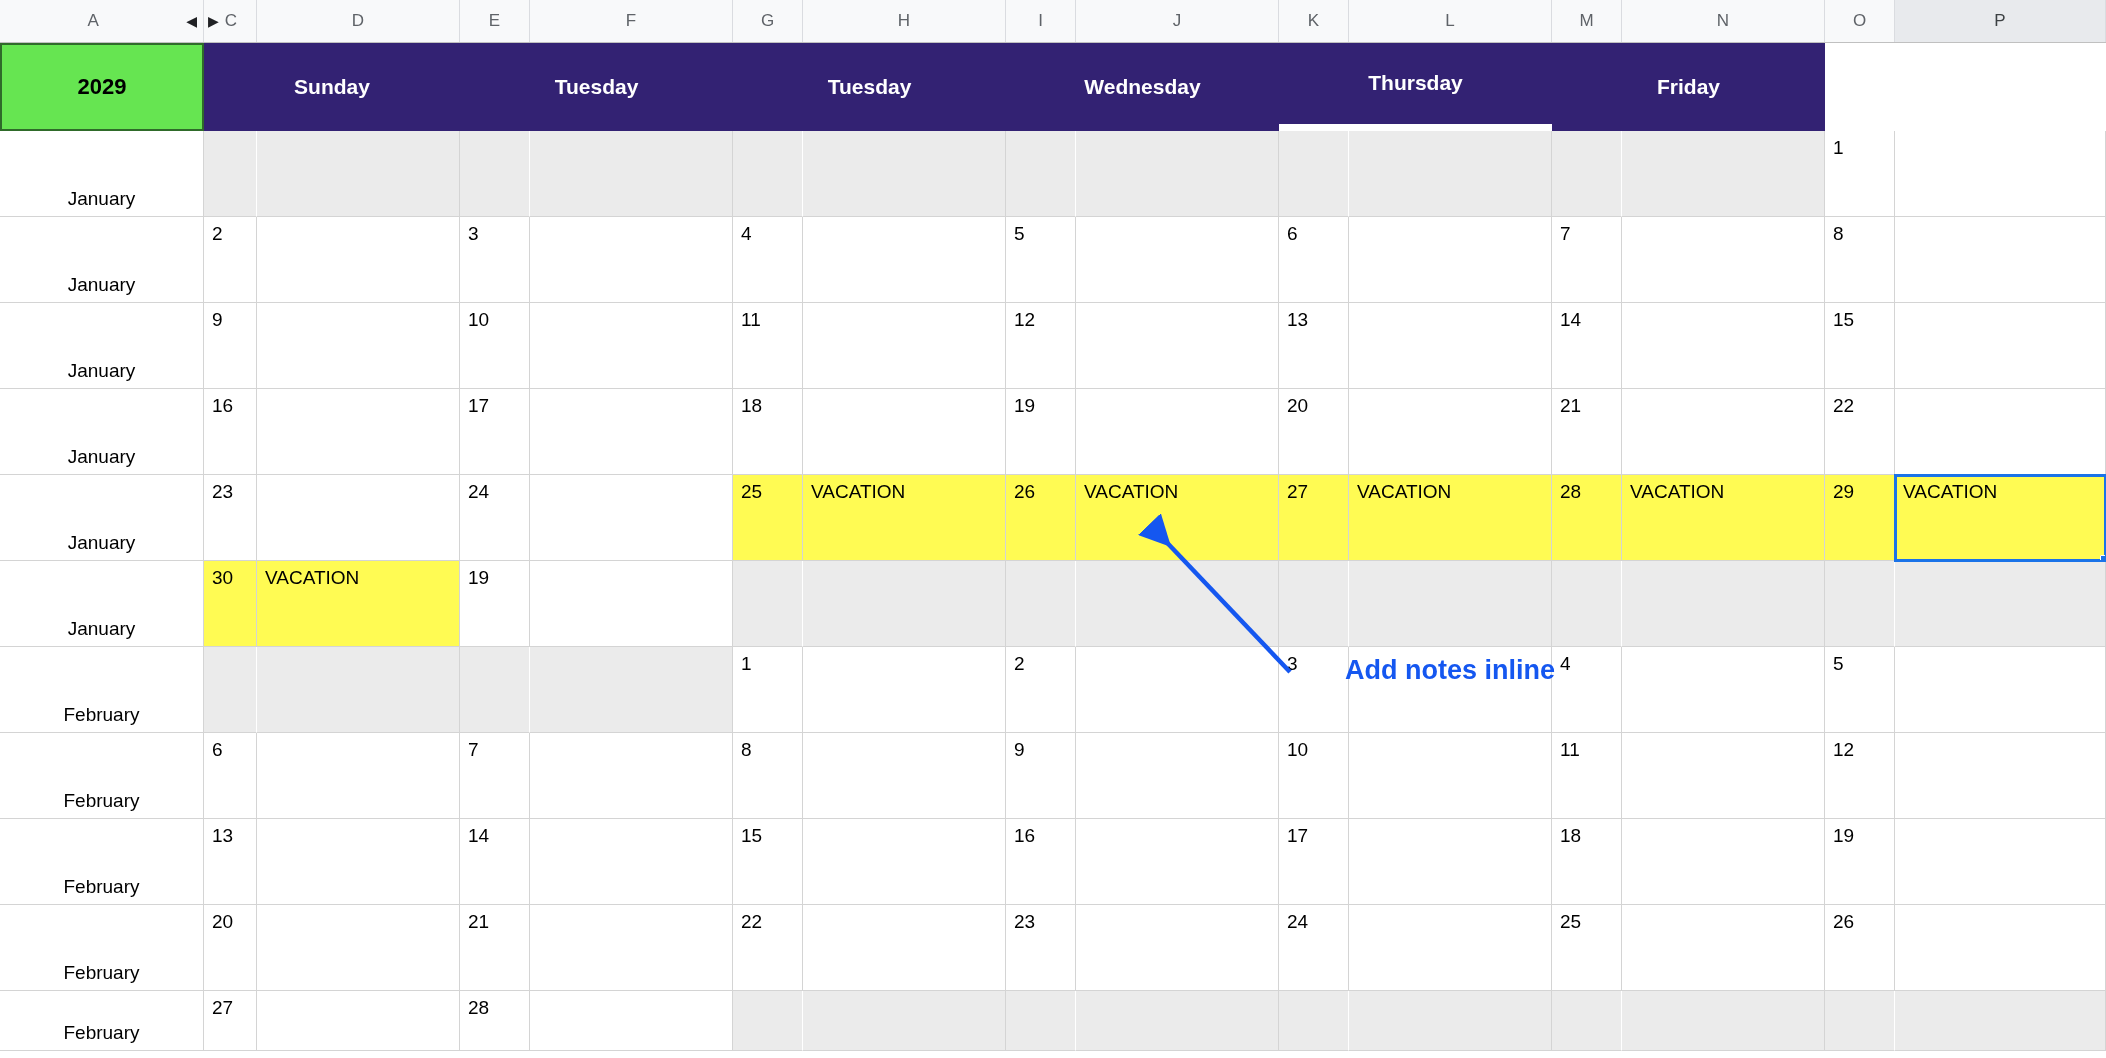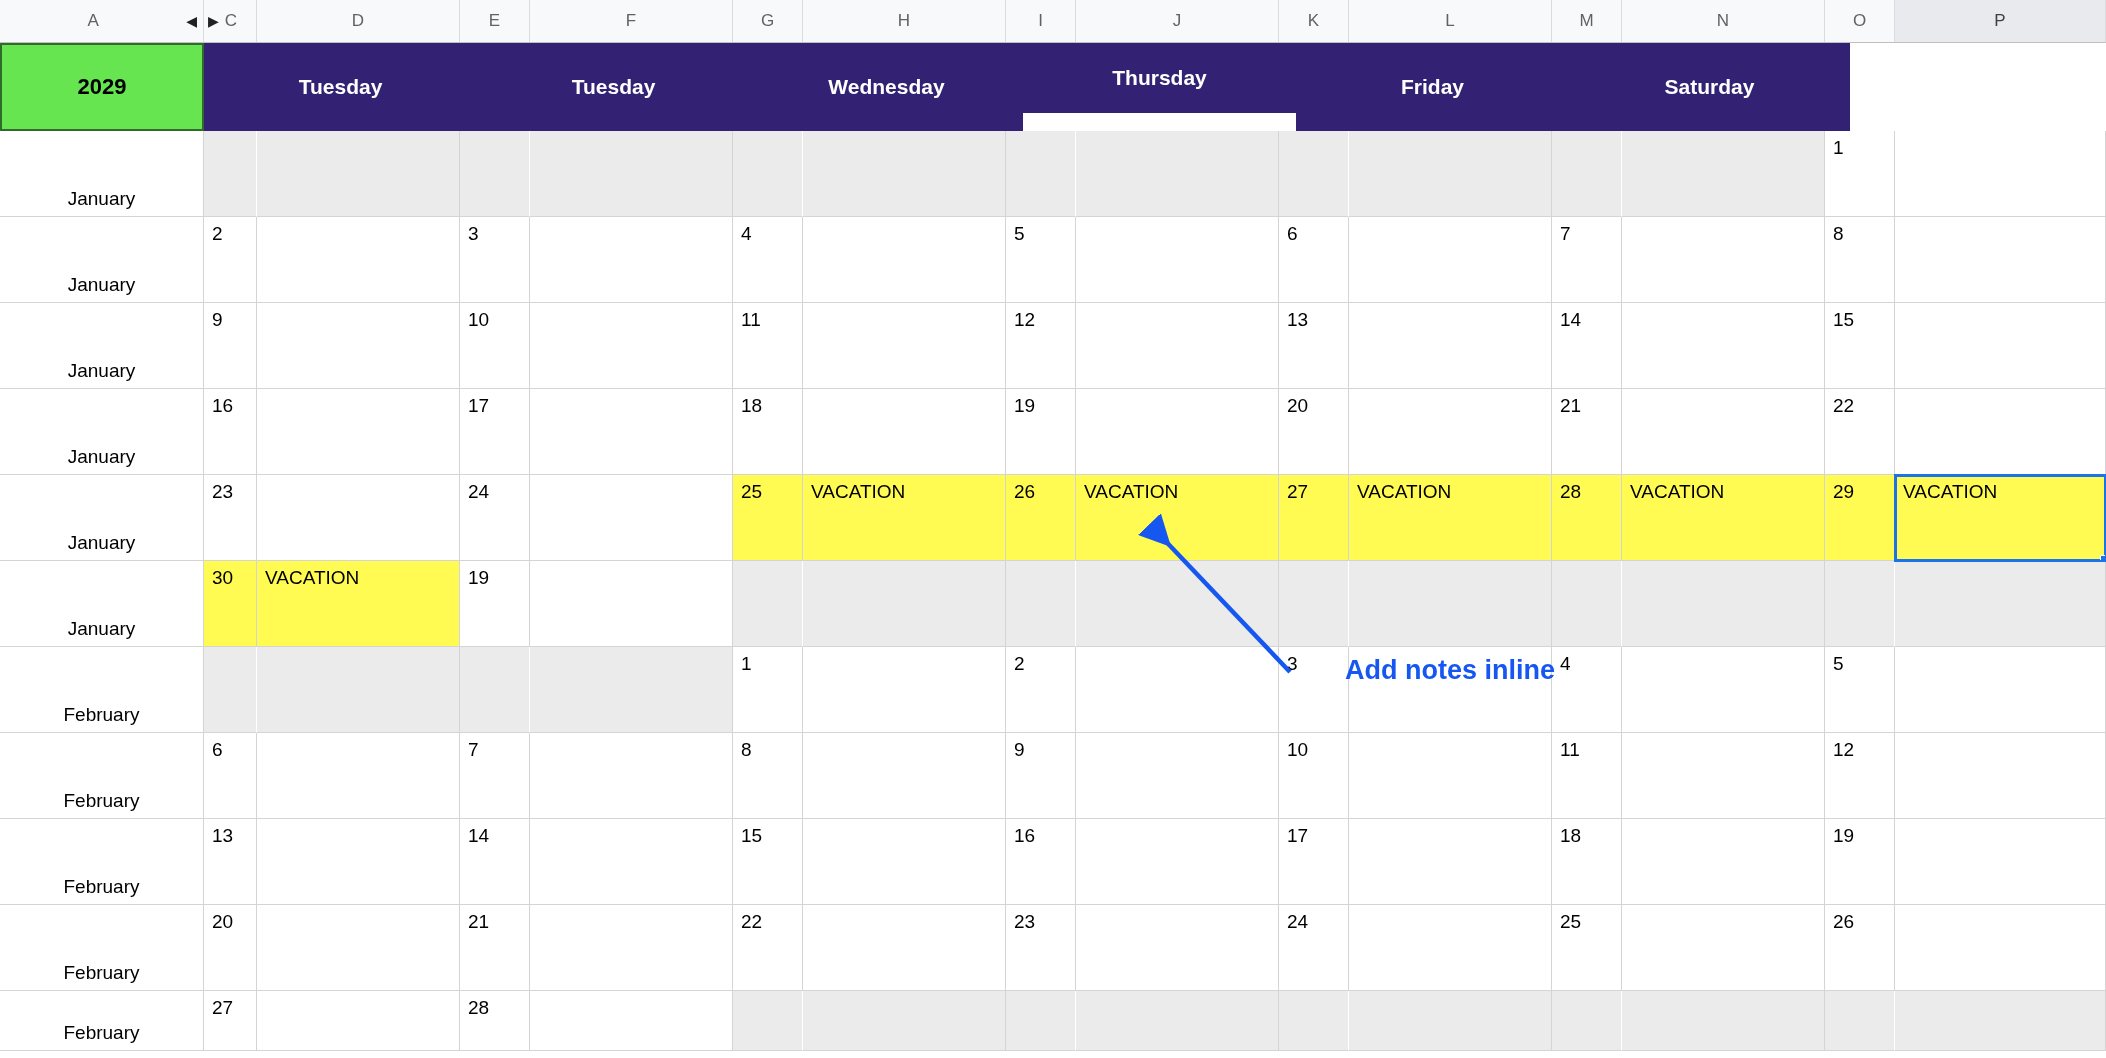--- a/index.html
+++ b/index.html
@@ -176,26 +176,26 @@
         <span>O</span>
       </div>
       <div class="colhead selected" style="width: 211px; flex: 0 0 211px;">
         <span>P</span>
       </div>
     </div>
 
   <div class="grid" id="grid">
       <div class="row row-days" style="height: 88px;">
         <div class="cell yearcell" style="width: 204px; flex: 0 0 204px; height: 88px;">2029</div>
+        <div class="cell daypair" style="width: 256px; flex: 0 0 256px; height: 88px;">Sunday</div>
         <div class="cell daypair" style="width: 273px; flex: 0 0 273px; height: 88px;">Tuesday</div>
         <div class="cell daypair" style="width: 273px; flex: 0 0 273px; height: 88px; text-align: right;">Tuesday</div>
         <div class="cell daypair" style="width: 273px; flex: 0 0 273px; height: 88px;">Wednesday</div>
-        <div class="cell daypair" style="width: 273px; flex: 0 0 273px; height: 70px;">Thursday</div>
+        <div class="cell daypair" style="width: 273px; flex: 0 0 273px; height: 81px;">Thursday</div>
         <div class="cell daypair" style="width: 273px; flex: 0 0 273px; height: 88px;">Friday</div>
-        <div class="cell daypair" style="width: 281px; flex: 0 0 281px; height: 88px;">Saturday</div>
       </div>
       <div class="row" style="height: 86px;">
         <div class="cell month" style="width: 204px; flex: 0 0 204px; height: 86px;">January</div>
         <div class="cell grey" style="width: 53px; flex: 0 0 53px; height: 86px;"></div>
         <div class="cell grey edge" style="width: 203px; flex: 0 0 203px; height: 86px;"></div>
         <div class="cell grey" style="width: 70px; flex: 0 0 70px; height: 86px;"></div>
         <div class="cell grey edge" style="width: 203px; flex: 0 0 203px; height: 86px;"></div>
         <div class="cell grey" style="width: 70px; flex: 0 0 70px; height: 86px;"></div>
         <div class="cell grey edge" style="width: 203px; flex: 0 0 203px; height: 86px;"></div>
         <div class="cell grey" style="width: 70px; flex: 0 0 70px; height: 86px;"></div>

